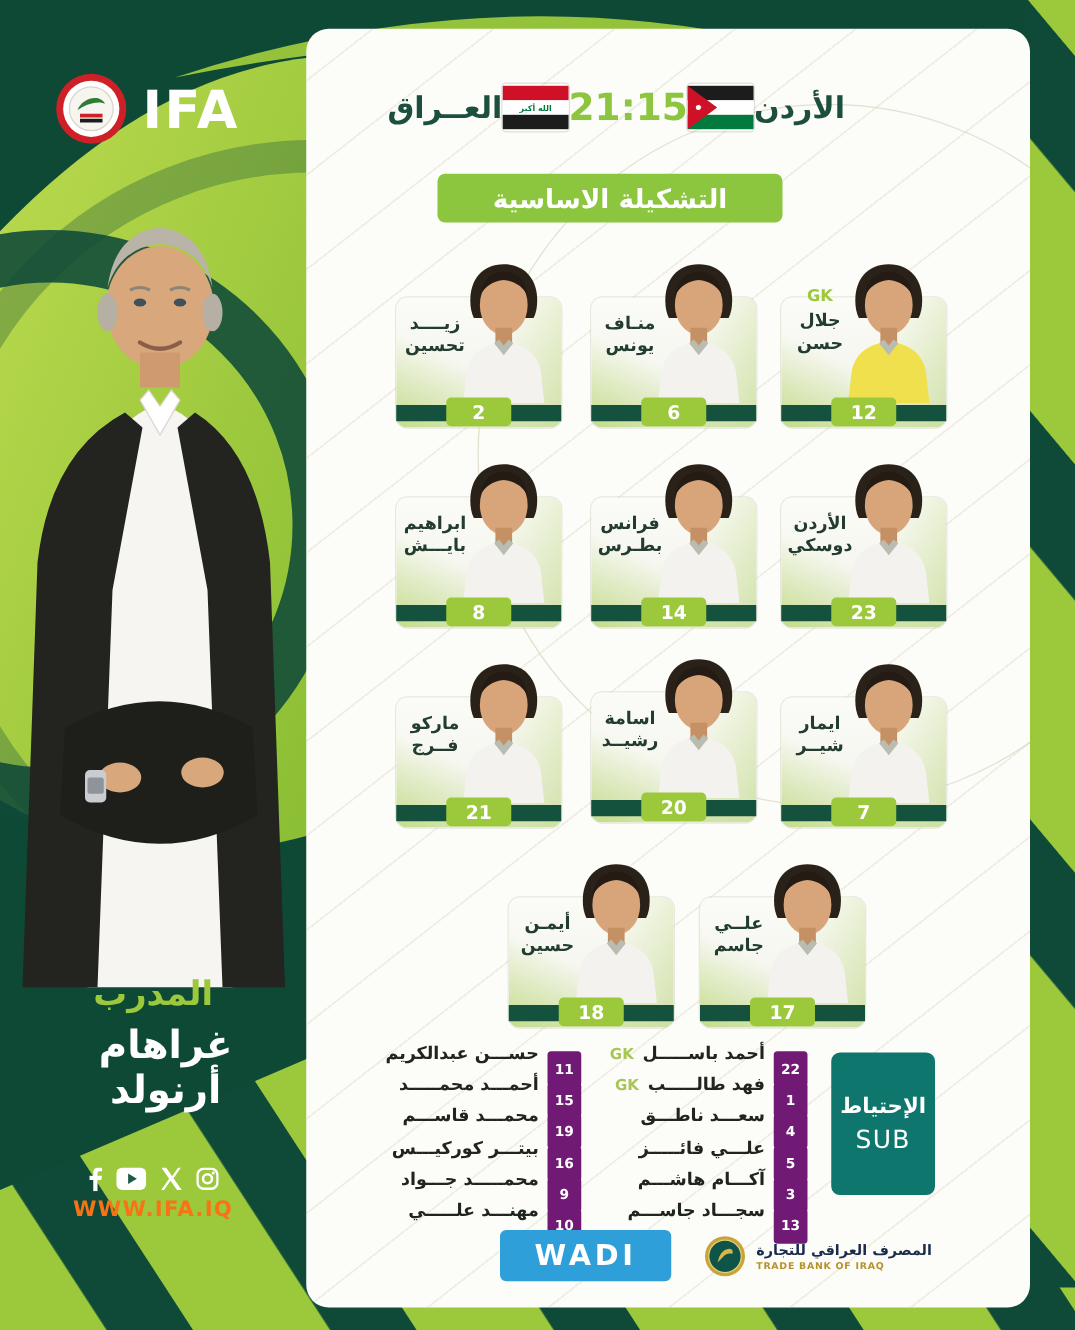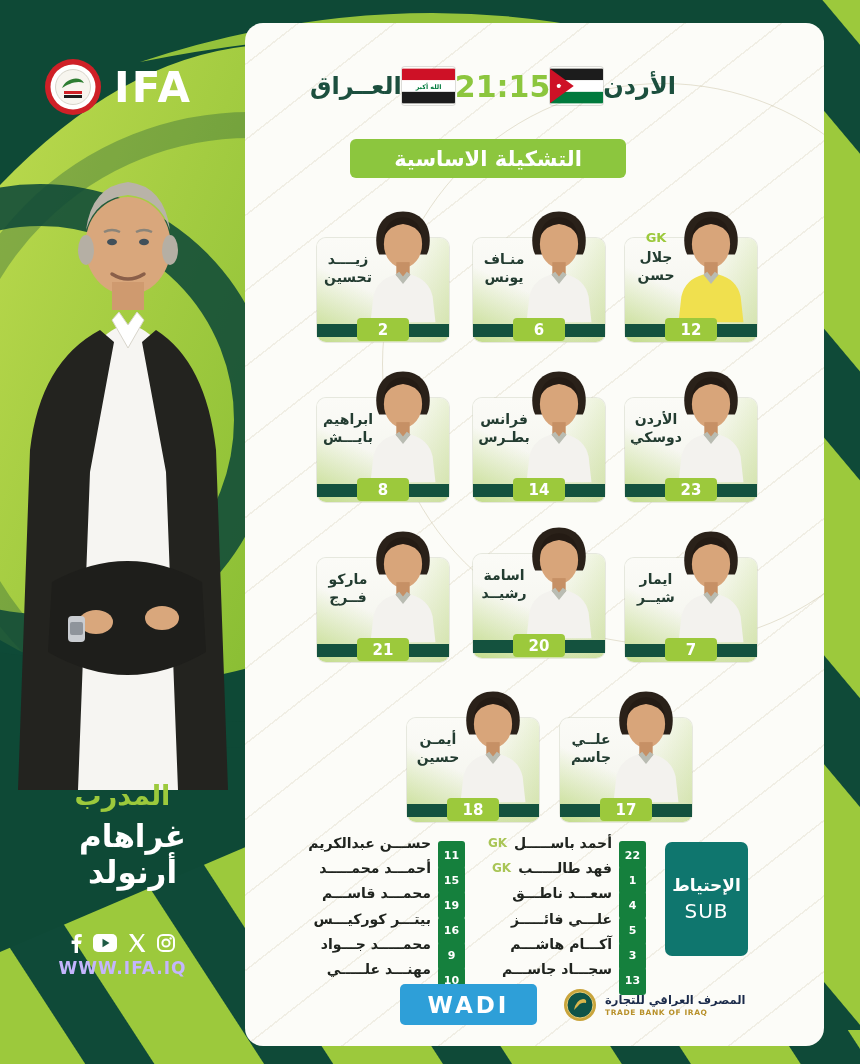--- a/index.html
+++ b/index.html
@@ -13,21 +13,21 @@
   .brand-text{color:#fff;font-size:42px;font-weight:bold;letter-spacing:2px;}
   .coach-fig{position:absolute;left:0;top:150px;z-index:1;}
   .coach-label{position:absolute;left:0;top:780px;width:245px;text-align:center;z-index:3;
                color:#9CC93C;font-size:27px;font-weight:bold;direction:rtl;}
   .coach-name{position:absolute;left:0;top:818px;width:219px;text-align:center;z-index:3;
               color:#fff;font-size:31px;font-weight:bold;direction:rtl;padding-left:46px;}
   .social{position:absolute;left:0;top:934px;width:245px;display:flex;justify-content:center;
           gap:11px;z-index:3;}
   .social svg{display:block;}
   .site{position:absolute;left:0;top:958px;width:245px;text-align:center;z-index:3;
-        color:#c4b5fd;font-size:17px;font-weight:bold;letter-spacing:1px;}
+        color:#f97316;font-size:17px;font-weight:bold;letter-spacing:1px;}
 
   
   .card{position:absolute;left:245px;top:23px;width:579px;height:1023px;background:#FCFCF8;
         border-radius:18px;z-index:2;overflow:hidden;}
   .card::before{content:"";position:absolute;inset:0;
         background:repeating-linear-gradient(-38deg,transparent 0 58px,rgba(200,190,160,.22) 58px 59.5px);}
   .card::after{content:"";position:absolute;width:560px;height:560px;border-radius:50%;
         border:1.5px solid rgba(200,190,160,.45);right:-120px;top:60px;}
 
   .hdr{position:absolute;left:310px;top:60px;width:366px;height:52px;z-index:5;display:flex;
@@ -60,21 +60,21 @@
   
   .subs{position:absolute;left:285px;top:834px;width:463px;height:144px;z-index:5;}
   .subbox{position:absolute;right:0;top:8px;width:83px;height:114px;background:#0f766e;border-radius:7px;
           display:flex;flex-direction:column;align-items:center;justify-content:center;gap:4px;}
   .subbox .ar{color:#fff;font-size:17px;font-weight:bold;direction:rtl;}
   .subbox .en{color:#fff;font-size:20px;font-weight:normal;letter-spacing:1px;}
   .subcol{position:absolute;top:0;height:144px;display:flex;flex-direction:column;justify-content:space-between;}
   .subcol.c1{right:102px;width:192px;}
   .subcol.c2{left:0;width:180px;}
   .subrow{display:flex;direction:rtl;align-items:center;height:18px;gap:7px;}
-  .subnum{background:#15803d;color:#fff;font-size:11px;font-weight:bold;border-radius:3px;
+  .subnum{background:#701a75;color:#fff;font-size:11px;font-weight:bold;border-radius:3px;
           min-width:27px;height:28px;display:flex;align-items:center;justify-content:center;padding:0 3px;margin-top:24px;}
   .subname{font-size:14px;font-weight:bold;color:#20241F;white-space:nowrap;}
   .subgk{color:#A9C556;font-weight:bold;font-size:12px;}
 
   
   .wadi{position:absolute;left:400px;top:984px;width:137px;height:41px;background:#2E9FD8;border-radius:5px;
         z-index:5;display:flex;align-items:center;justify-content:center;color:#fff;font-size:23px;
         font-weight:bold;letter-spacing:3px;}
   .tbi{position:absolute;left:563px;top:986px;height:38px;z-index:5;display:flex;align-items:center;gap:8px;}
   .tbi-text{display:flex;flex-direction:column;align-items:flex-start;line-height:1.25;}

